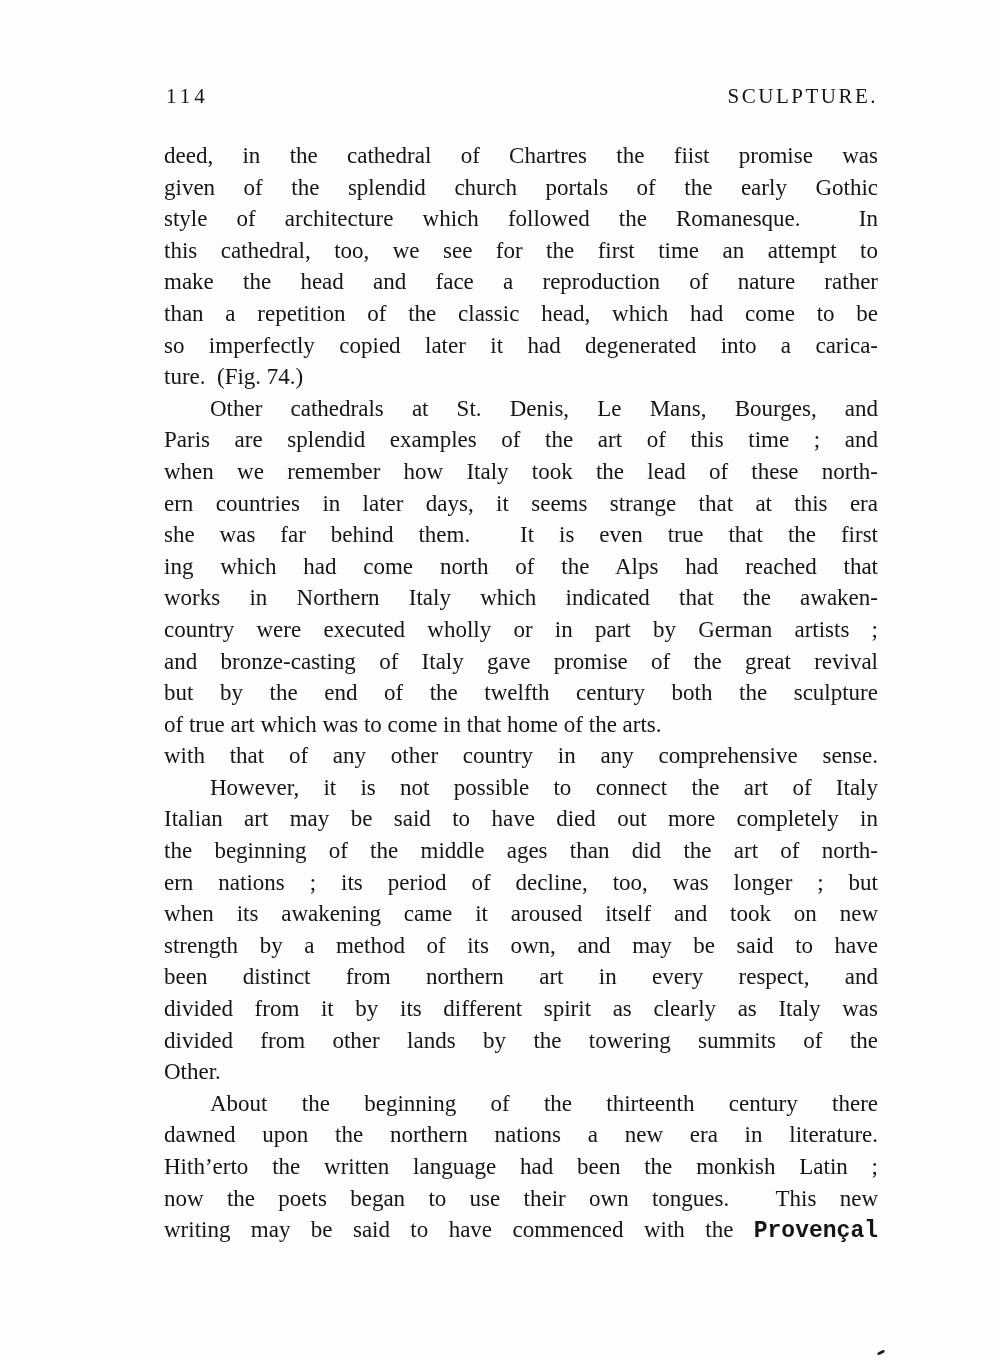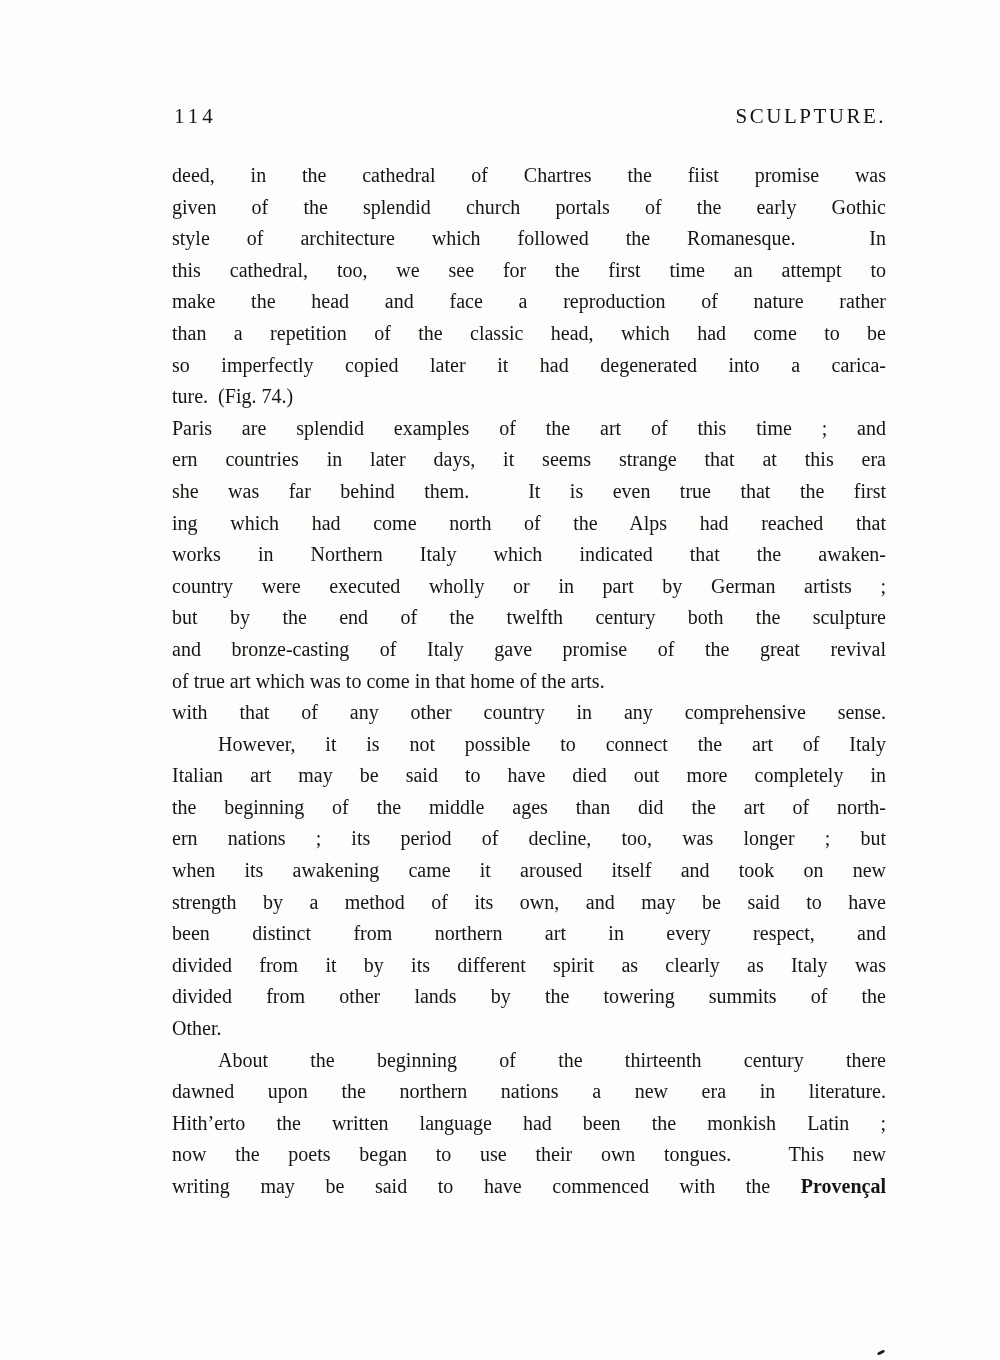--- a/index.html
+++ b/index.html
@@ -15,61 +15,61 @@
     color: #171513;
     overflow: hidden;
   }
   .sheet {
     position: absolute;
     inset: 0;
     background: #fdfdfc;
   }
   .content {
     position: absolute;
-    left: 172px;
+    left: 164px;
     top: 84px;
     width: 714px;
-    margin-top: 20px;
   }
   .page-header {
     position: relative;
     height: 26px;
     margin-bottom: 30px;
     font-size: 21px;
   }
   .page-number {
     position: absolute;
     left: 2px;
     top: 0;
     letter-spacing: 4px;
   }
   .running-header {
     text-align: right;
     letter-spacing: 2.5px;
   }
   .body-text {
-    font-size: 20px;
+    font-size: 23px;
     line-height: 31.6px;
   }
   .paragraph {
     margin: 0;
   }
   .line {
     text-align: justify;
     text-align-last: justify;
     white-space: pre-wrap;
   }
   .line.indent {
     text-indent: 46px;
   }
   .line.flush {
     text-align-last: left;
   }
   .bold {
     font-weight: bold;
+    font-family: Liberation Mono, monospace;
   }
   .ink-speck {
     position: absolute;
     left: 877px;
     top: 1351px;
     width: 8px;
     height: 3px;
     background: #1a1a1a;
     border-radius: 50% 40% 50% 40%;
     transform: rotate(-25deg);
@@ -89,28 +89,30 @@
           <div class="line">deed, in the cathedral of Chartres the fiist promise was</div>
           <div class="line">given of the splendid church portals of the early Gothic</div>
           <div class="line">style of architecture which followed the Romanesque.  In</div>
           <div class="line">this cathedral, too, we see for the first time an attempt to</div>
           <div class="line">make the head and face a reproduction of nature rather</div>
           <div class="line">than a repetition of the classic head, which had come to be</div>
           <div class="line">so imperfectly copied later it had degenerated into a carica-</div>
           <div class="line flush">ture.  (Fig. 74.)</div>
         </div>
         <div class="paragraph">
+          <div class="line indent">Other cathedrals at St. Denis, Le Mans, Bourges, and</div>
           <div class="line">Paris are splendid examples of the art of this time ; and</div>
+          <div class="line">when we remember how Italy took the lead of these north-</div>
           <div class="line">ern countries in later days, it seems strange that at this era</div>
           <div class="line">she was far behind them.  It is even true that the first</div>
           <div class="line">ing which had come north of the Alps had reached that</div>
           <div class="line">works in Northern Italy which indicated that the awaken-</div>
           <div class="line">country were executed wholly or in part by German artists ;</div>
+          <div class="line">and bronze-casting of Italy gave promise of the great revival</div>
           <div class="line">but by the end of the twelfth century both the sculpture</div>
-          <div class="line">and bronze-casting of Italy gave promise of the great revival</div>
           <div class="line flush">of true art which was to come in that home of the arts.</div>
         </div>
         <div class="paragraph">
           <div class="line">with that of any other country in any comprehensive sense.</div>
           <div class="line indent">However, it is not possible to connect the art of Italy</div>
           <div class="line">Italian art may be said to have died out more completely in</div>
           <div class="line">the beginning of the middle ages than did the art of north-</div>
           <div class="line">ern nations ; its period of decline, too, was longer ; but</div>
           <div class="line">when its awakening came it aroused itself and took on new</div>
           <div class="line">strength by a method of its own, and may be said to have</div>

